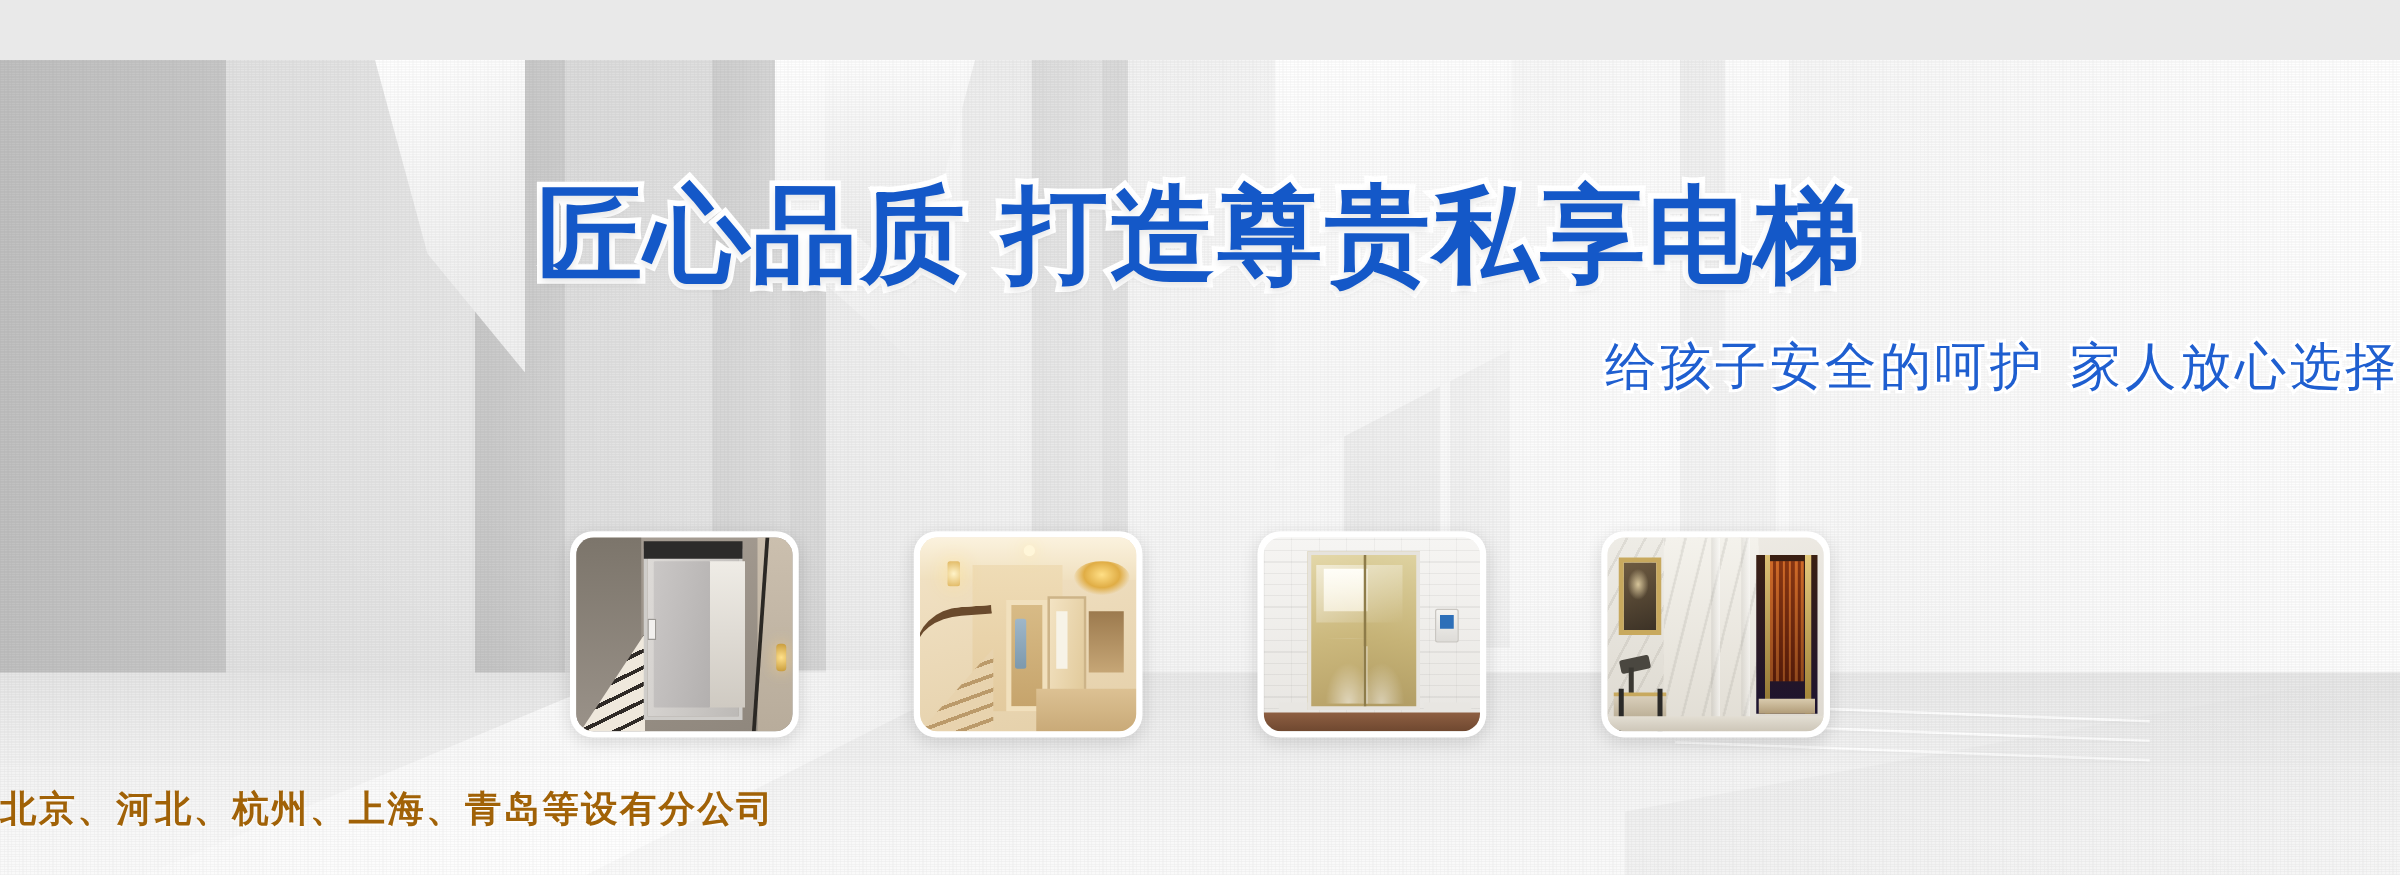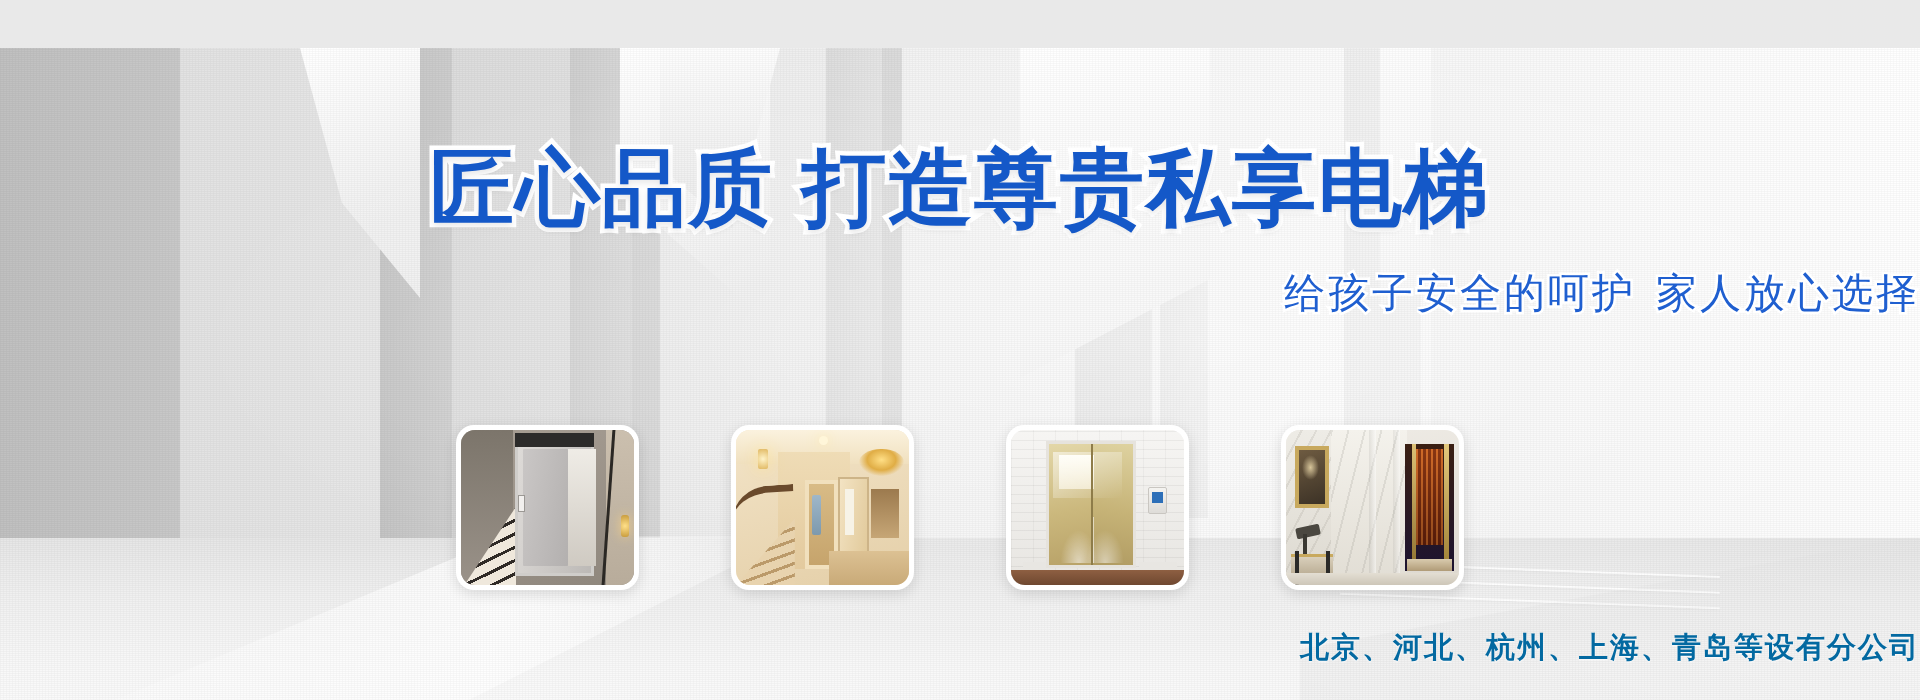--- a/index.html
+++ b/index.html
@@ -286,23 +286,23 @@
   .t4 .brass2{ position:absolute; right:25%; top:9%; width:4px; height:82%;
     background:linear-gradient(180deg,#dcc075,#8e7230); }
   .t4 .cabfloor{ position:absolute; right:4%; bottom:9%; width:26%; height:8%;
     background:linear-gradient(180deg,#d9cbae,#b09b77); }
   .t4 .floor{ position:absolute; left:0; bottom:0; width:100%; height:8%;
     background:linear-gradient(180deg,#e3ded3,#cdc6b8); }
 
   
   .footnote{
     position:absolute; left:0; right:0; top:580px;
-    text-align:right;
+    text-align:left;
     font-size:29px; font-weight:bold; letter-spacing:2px;
-    color:#0369a1; white-space:nowrap;
+    color:#a16207; white-space:nowrap;
     text-shadow:0 1px 2px rgba(255,255,255,.9);
   }
 </style>
 </head>
 <body>
 
 <div class="banner">
 
   <div class="bg">
     <div class="bg-base"></div>

